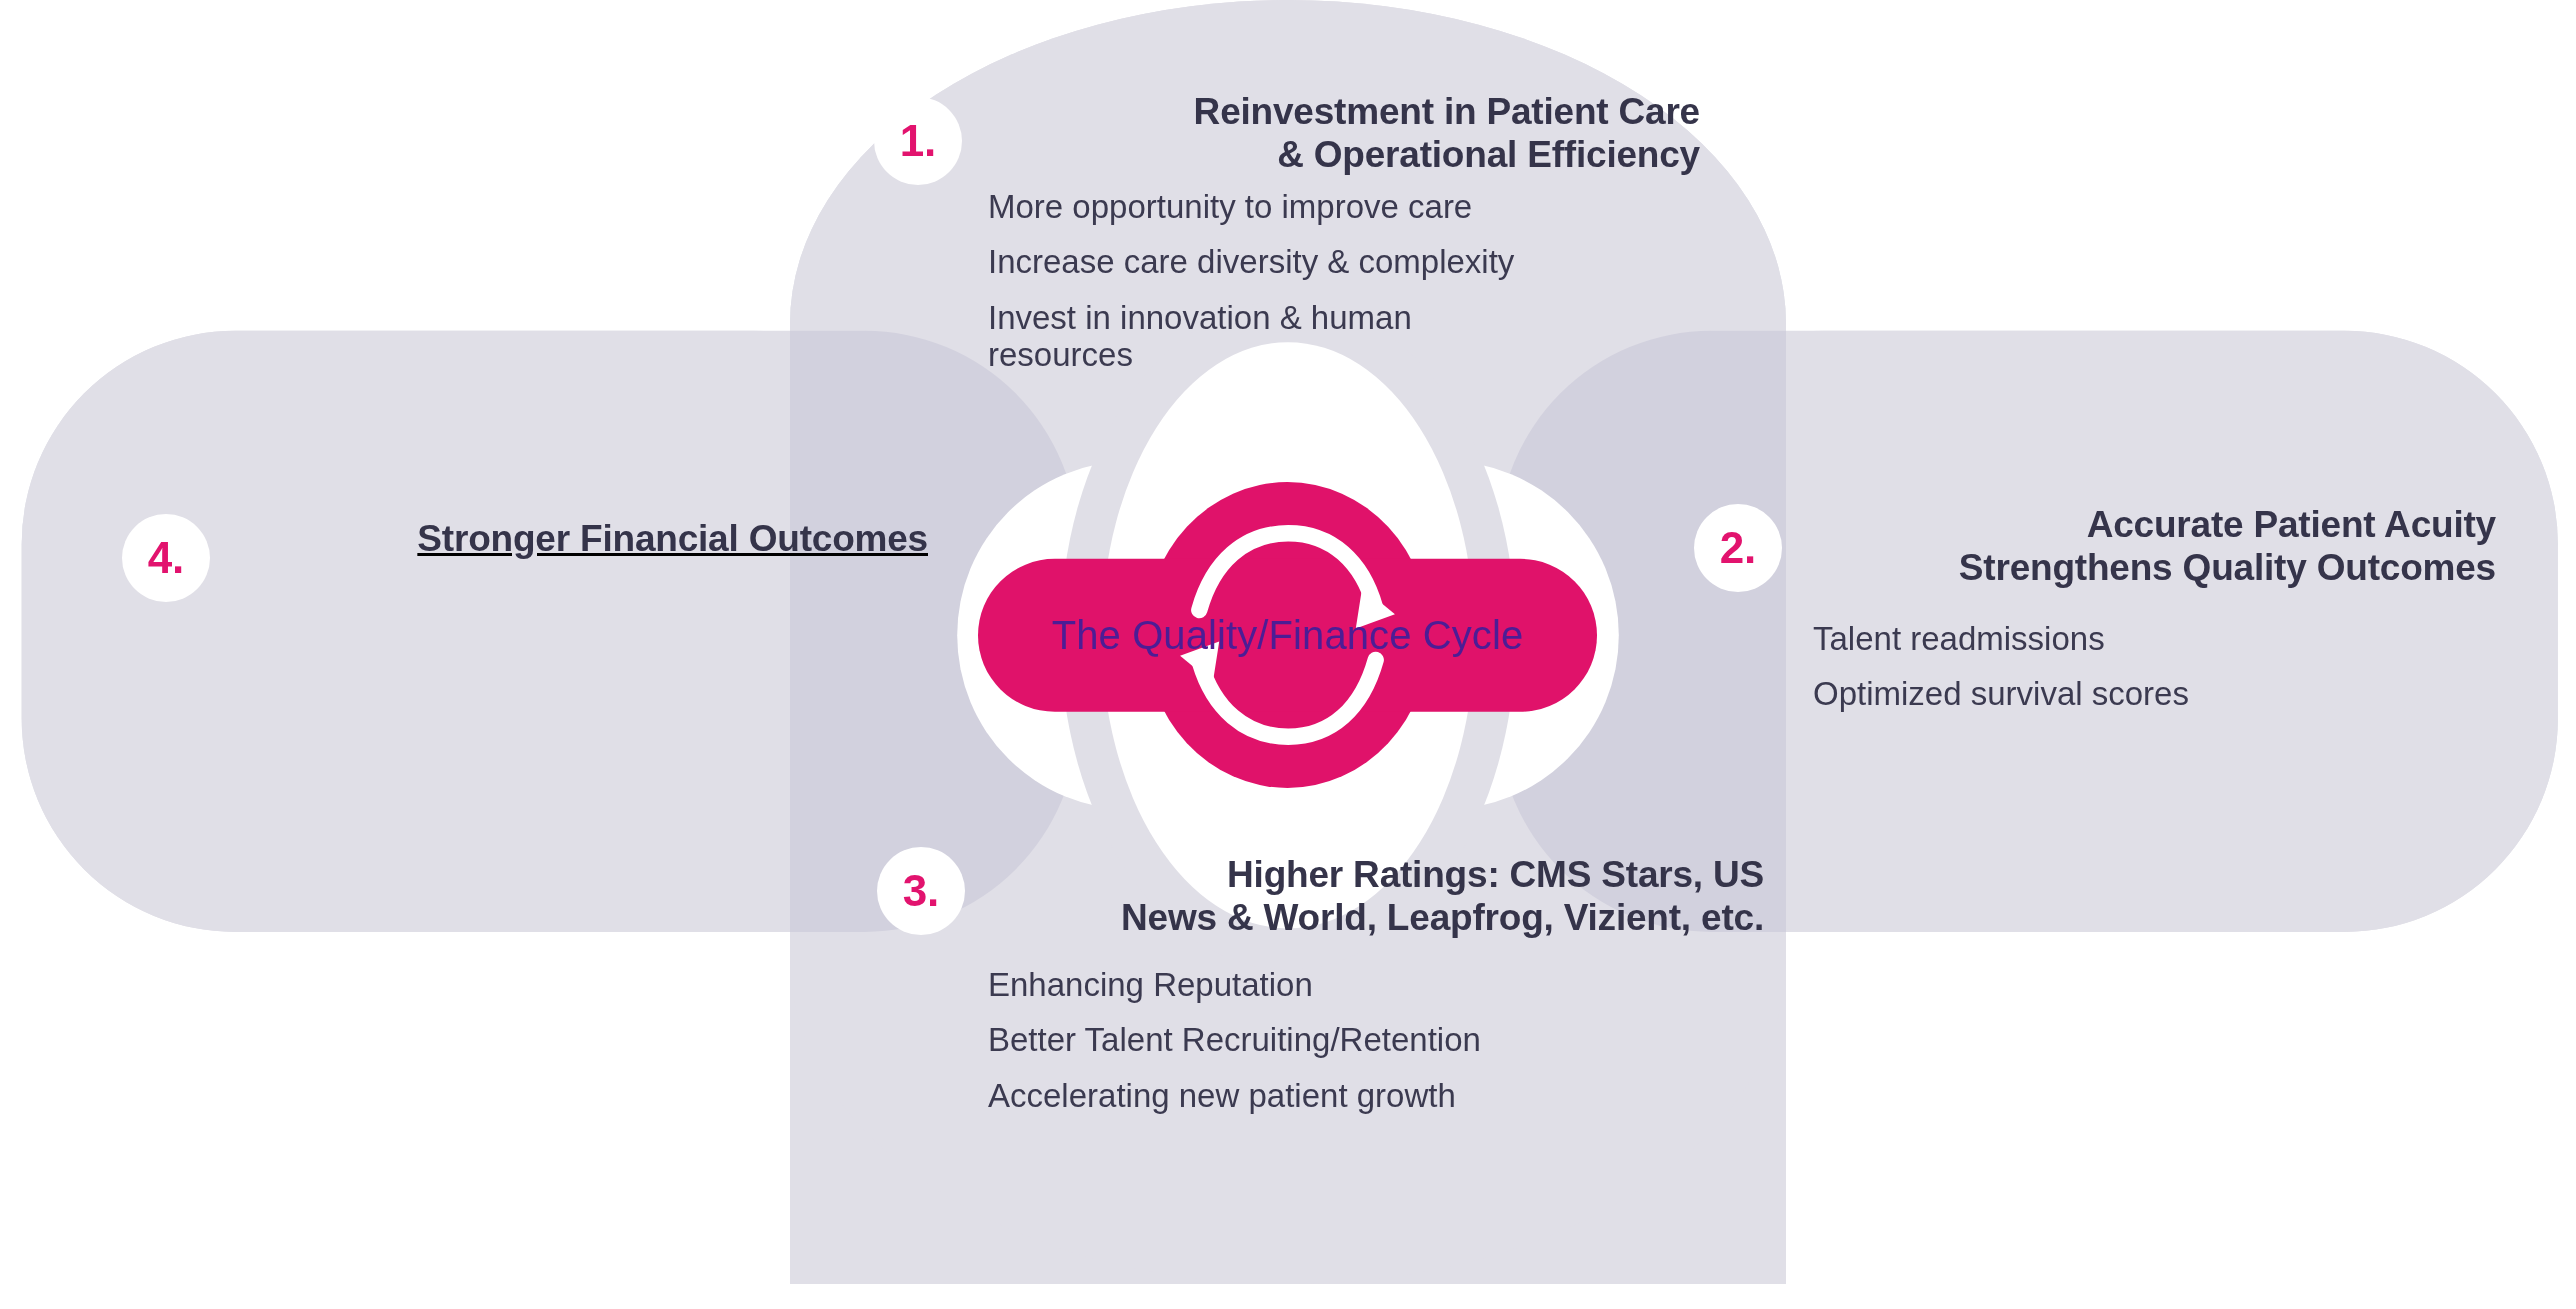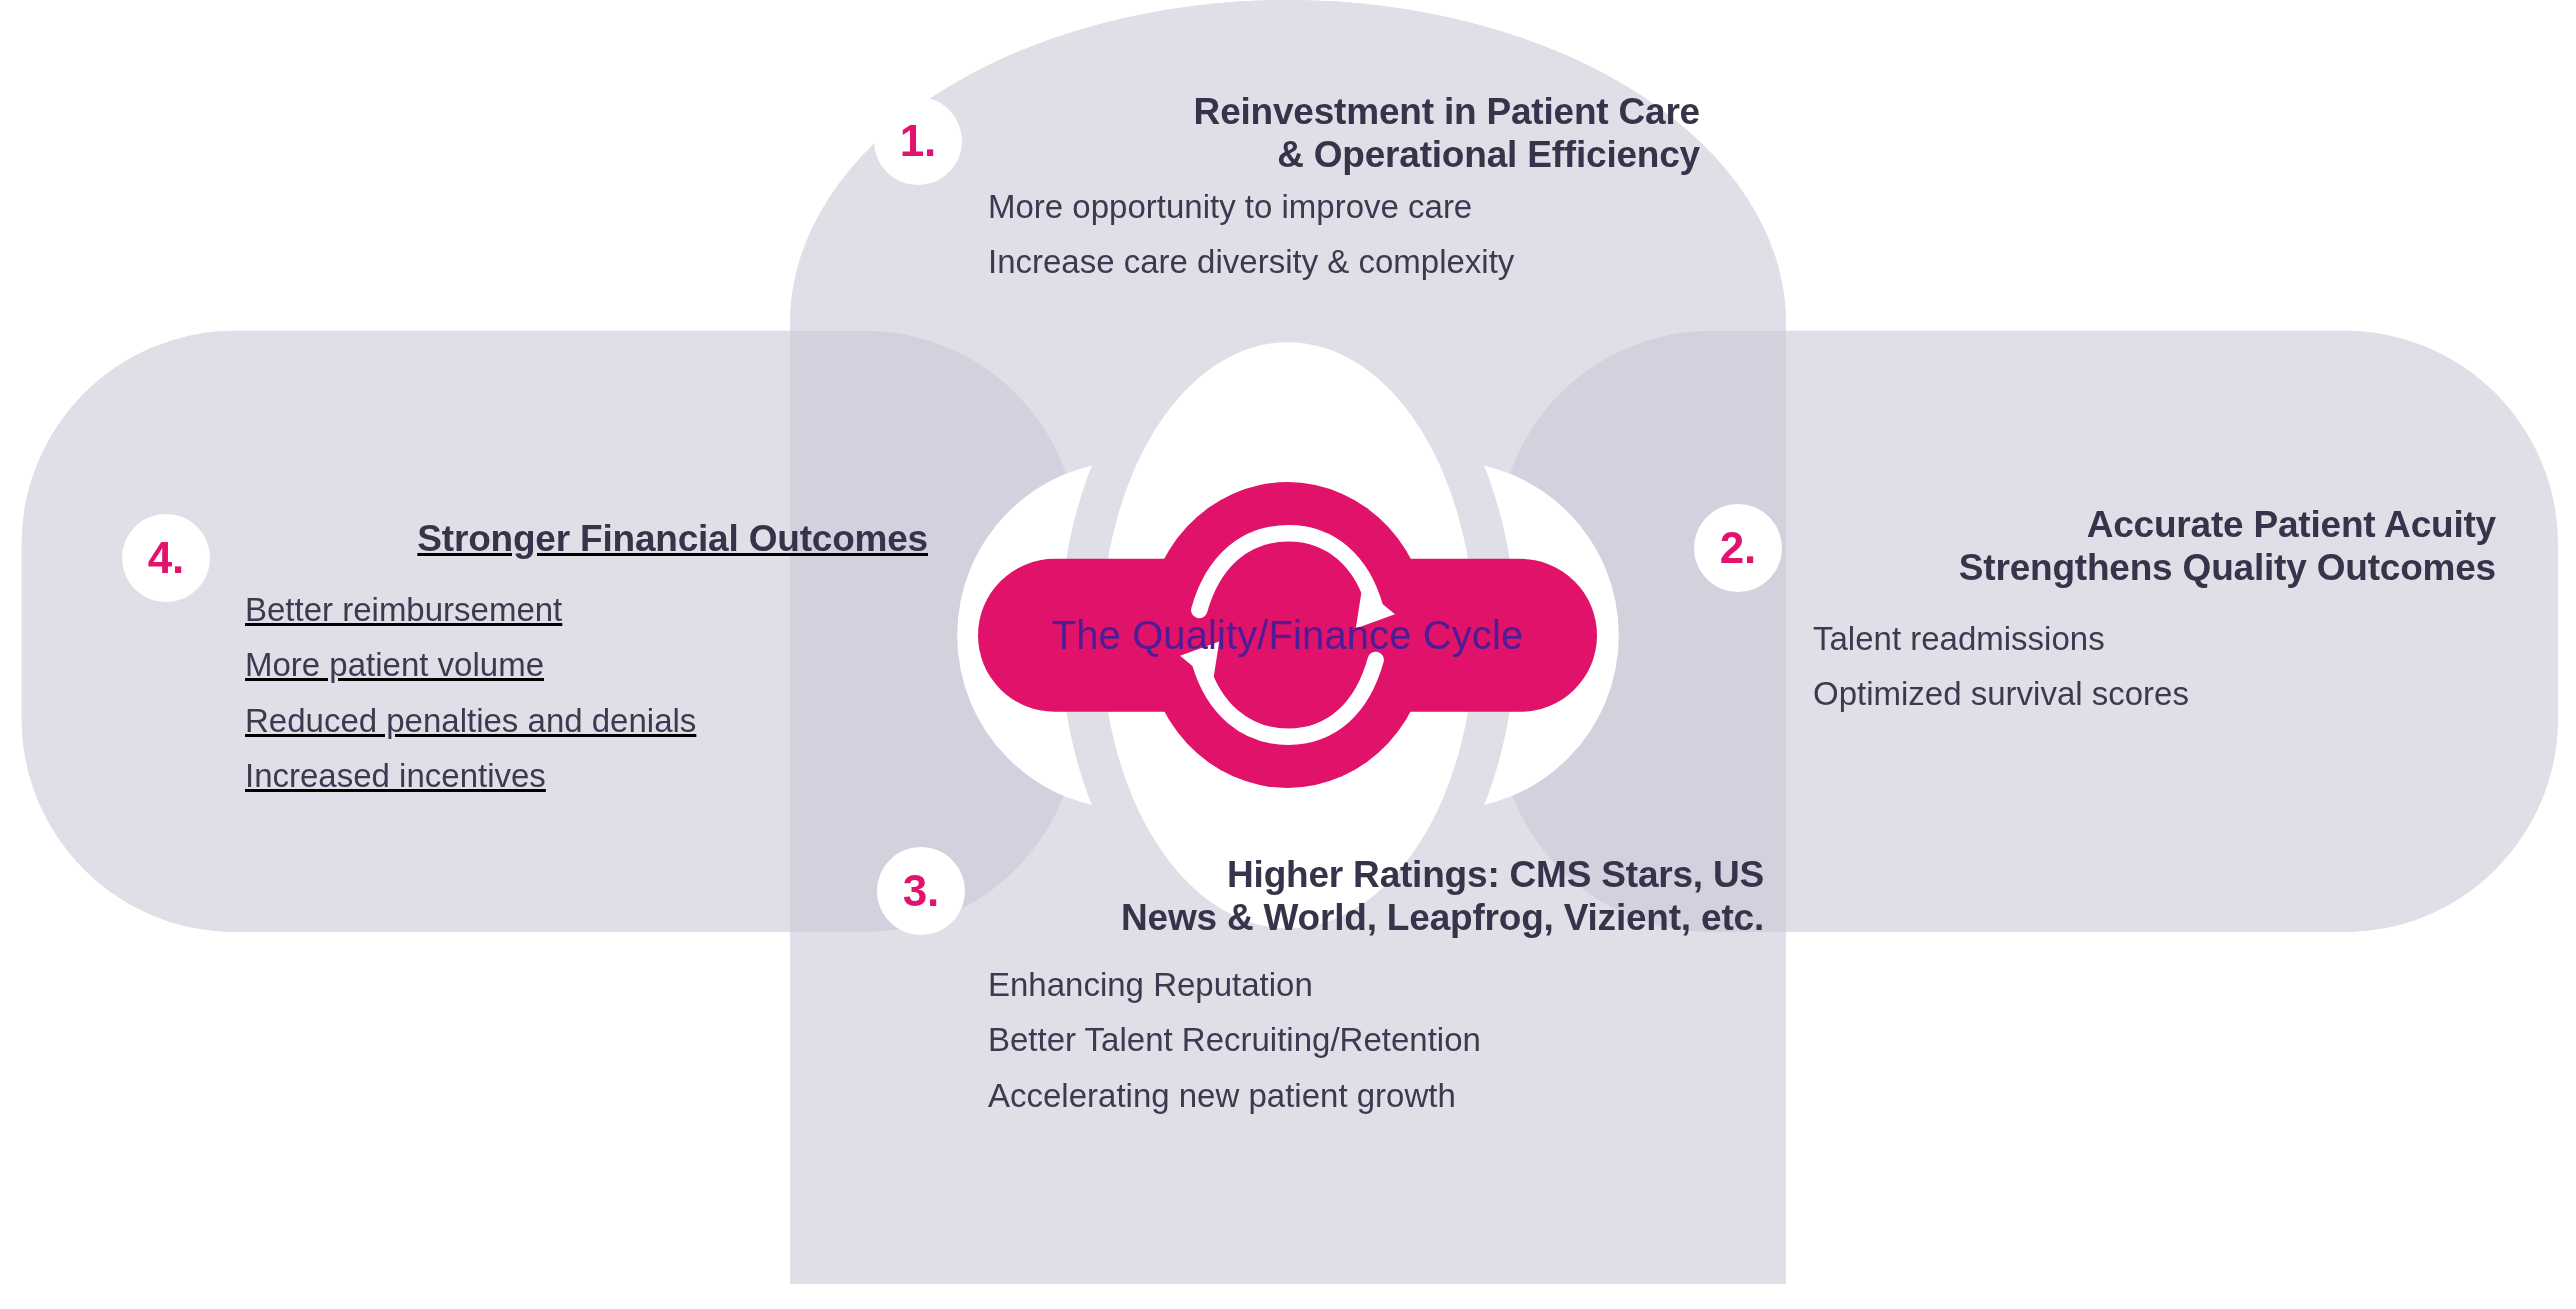--- a/index.html
+++ b/index.html
@@ -239,20 +239,22 @@
     <div id="hub-label">The Quality/Finance Cycle</div>
   </div>
 
   <div class="badge" id="badge1">1.</div>
   <div class="quad" id="quad1">
     <h2 class="qtitle">Reinvestment in Patient Care
 &amp; Operational Efficiency</h2>
     <ul class="qlist">
       <li>More opportunity to improve care</li>
       <li>Increase care diversity &amp; complexity</li>
+      <li>Invest in innovation &amp; human
+resources</li>
     </ul>
   </div>
 
   <div class="badge" id="badge2">2.</div>
   <div class="quad" id="quad2">
     <h2 class="qtitle">Accurate Patient Acuity
 Strengthens Quality Outcomes</h2>
     <ul class="qlist">
       <li>Talent readmissions</li>
       <li>Optimized survival scores</li>
@@ -266,22 +268,16 @@
     <ul class="qlist">
       <li>Enhancing Reputation</li>
       <li>Better Talent Recruiting/Retention</li>
       <li>Accelerating new patient growth</li>
     </ul>
   </div>
 
   <div class="badge" id="badge4">4.</div>
   <div class="quad" id="quad4">
     <h2 class="qtitle">Stronger Financial Outcomes</h2>
-    <ul class="qlist">
-      <li>Better reimbursement</li>
-      <li>More patient volume</li>
-      <li>Reduced penalties and denials</li>
-      <li>Increased incentives</li>
-    </ul>
   </div>
 
 </div>
 
 
 </body></html>

